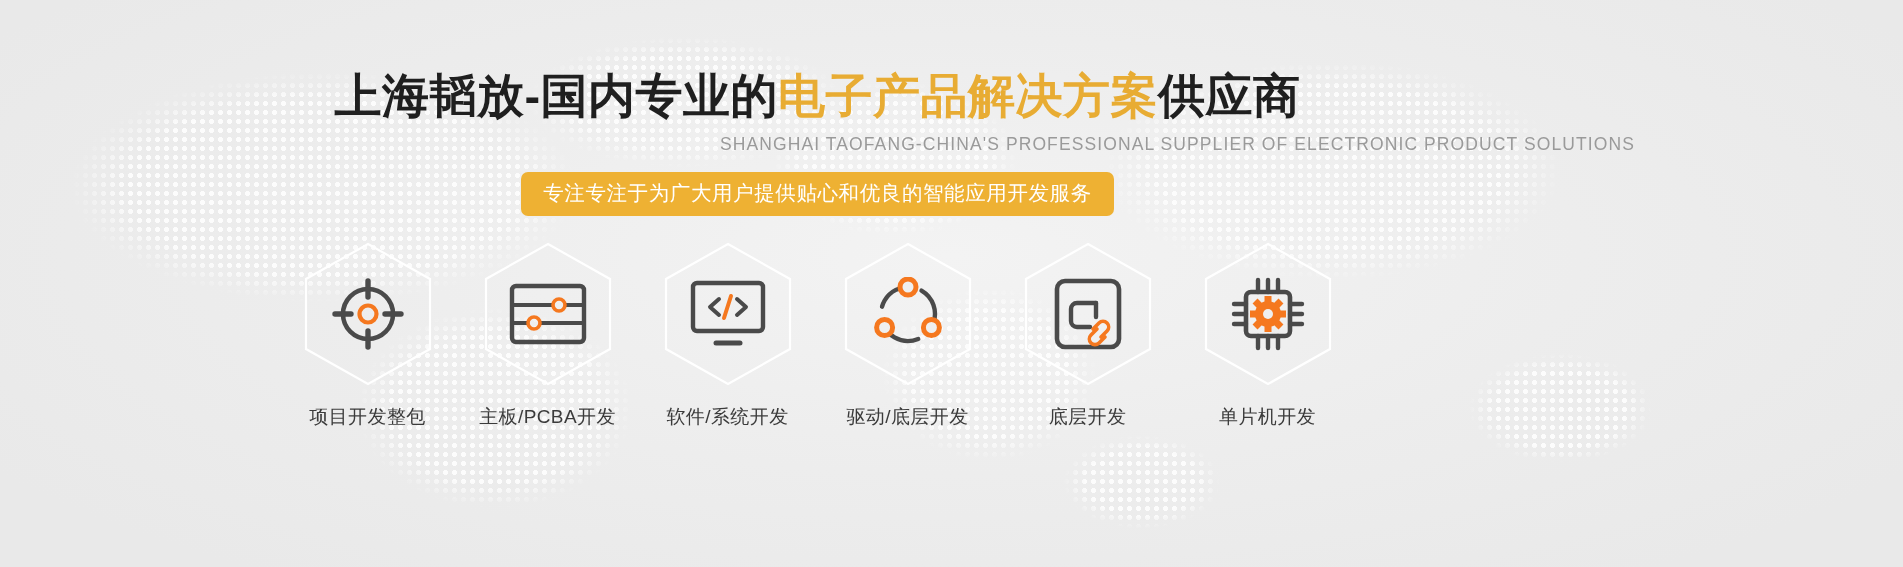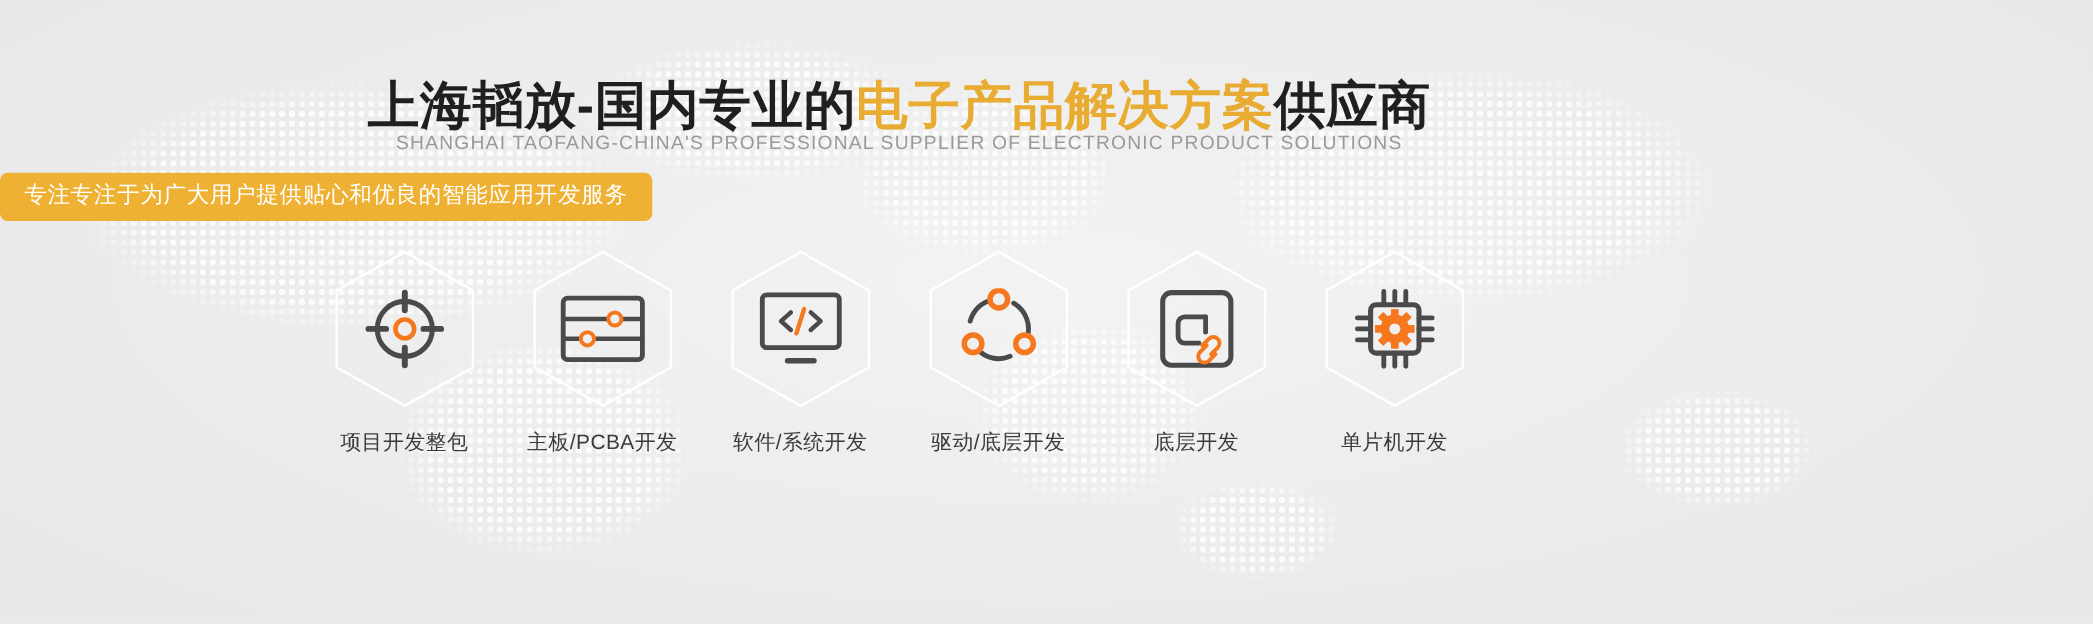--- a/index.html
+++ b/index.html
@@ -45,26 +45,26 @@
 
   
   .headline{
     text-align:center;margin-top:72px;
     font-size:47px;line-height:1;font-weight:bold;
     color:#1f1f1f;letter-spacing:.5px;white-space:nowrap;
   }
   .headline .hl-accent{color:#e8ac33;}
 
   .subline{
-    text-align:center;
+    text-align:right;margin-top:15px;
     font-size:17.5px;letter-spacing:1.1px;color:#9a9a9a;
     font-weight:400;white-space:nowrap;
   }
 
-  .tagline-wrap{text-align:left;margin-top:17px;}
+  .tagline-wrap{text-align:center;margin-top:17px;}
   .tagline{
     display:inline-block;background:#eeb133;color:#ffffff;
     font-size:20.5px;line-height:1;padding:11px 22px 12px;
     border-radius:7px;letter-spacing:.6px;white-space:nowrap;
   }
 
   
   .services{
     display:flex;justify-content:center;align-items:flex-start;
     margin-top:26px;gap:20px;

